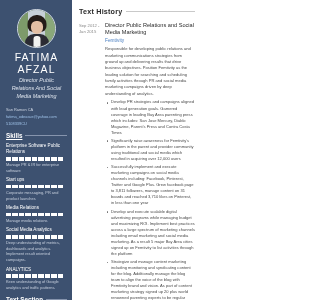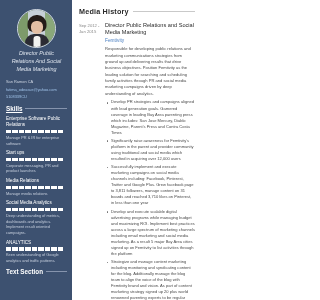--- a/index.html
+++ b/index.html
@@ -103,20 +103,21 @@
         <span class="bg-l"></span>
         <span class="bg-r"></span>
         <span class="bg-c"></span>
         <span class="body"></span>
         <span class="shirt"></span>
         <span class="hair"></span>
         <span class="face"></span>
       </div>
     </div>
 
+    <div class="name">FATIMA AFZAL</div>
     <div class="headline">Director Public Relations And Social Media Marketing</div>
 
     <div class="contact">
       <div>San Ramon CA</div>
       <div class="link">fatima_odeasue@yahoo.com</div>
       <div class="link">5108339CU</div>
     </div>
 
     <div class="side-h u">
       <span>Skills</span>
@@ -203,21 +204,21 @@
 
     <div class="side-h">
       <span>Text Section</span>
       <span class="rule"></span>
     </div>
 
   </aside>
 
   <main class="main">
     <div class="main-h">
-      <span>Media History</span>
+      <span>Text History</span>
       <span class="rule"></span>
     </div>
     <div id="jobs-list">
         <div class="job">
           <div class="job-dates">
             <div>Sep 2012 -</div>
             <div>Jan 2015</div>
           </div>
           <div class="job-body">
             <div class="job-title">Director Public Relations and Social Media Marketing</div>

